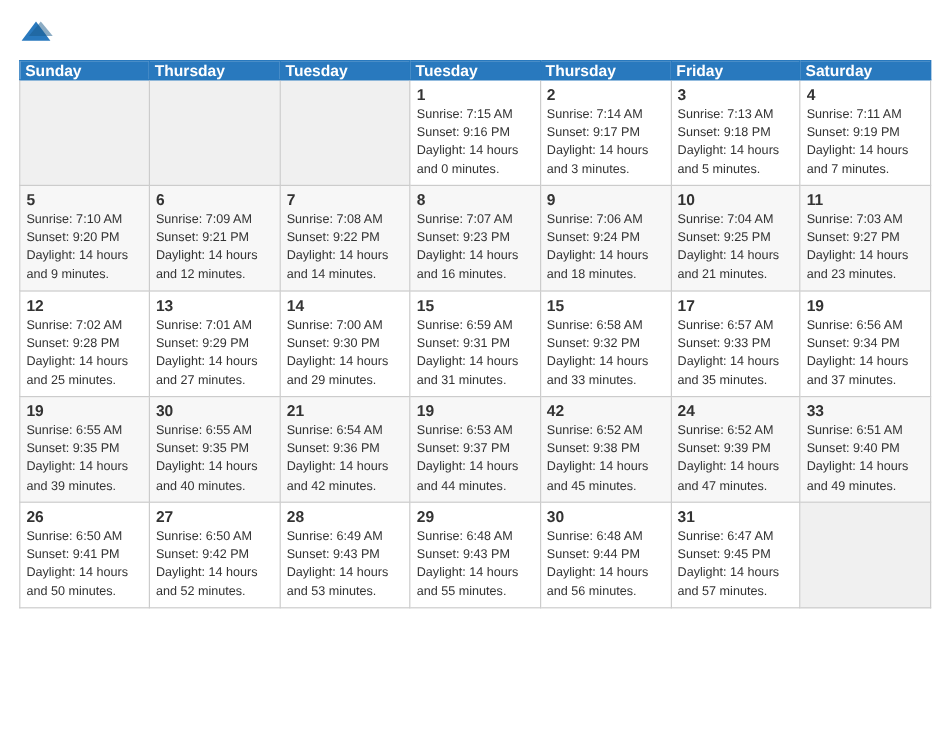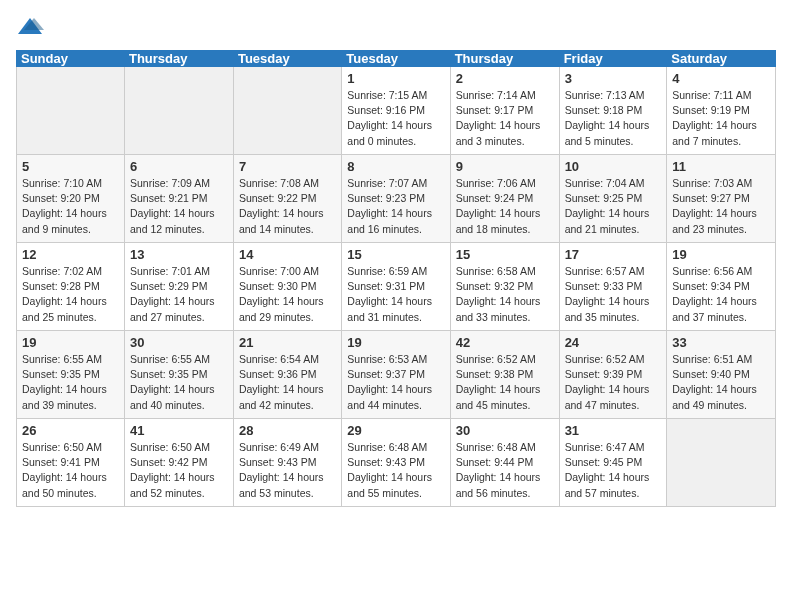--- a/index.html
+++ b/index.html
@@ -231,21 +231,21 @@
           <span class="day-number">33</span>
           <div class="day-info">Sunrise: 6:51 AM<br>Sunset: 9:40 PM<br>Daylight: 14 hours and 49 minutes.</div>
         </td>
       </tr>
       <tr>
         <td>
           <span class="day-number">26</span>
           <div class="day-info">Sunrise: 6:50 AM<br>Sunset: 9:41 PM<br>Daylight: 14 hours and 50 minutes.</div>
         </td>
         <td>
-          <span class="day-number">41</span>
+          <span class="day-number">27</span>
           <div class="day-info">Sunrise: 6:50 AM<br>Sunset: 9:42 PM<br>Daylight: 14 hours and 52 minutes.</div>
         </td>
         <td>
           <span class="day-number">28</span>
           <div class="day-info">Sunrise: 6:49 AM<br>Sunset: 9:43 PM<br>Daylight: 14 hours and 53 minutes.</div>
         </td>
         <td>
           <span class="day-number">29</span>
           <div class="day-info">Sunrise: 6:48 AM<br>Sunset: 9:43 PM<br>Daylight: 14 hours and 55 minutes.</div>
         </td>

